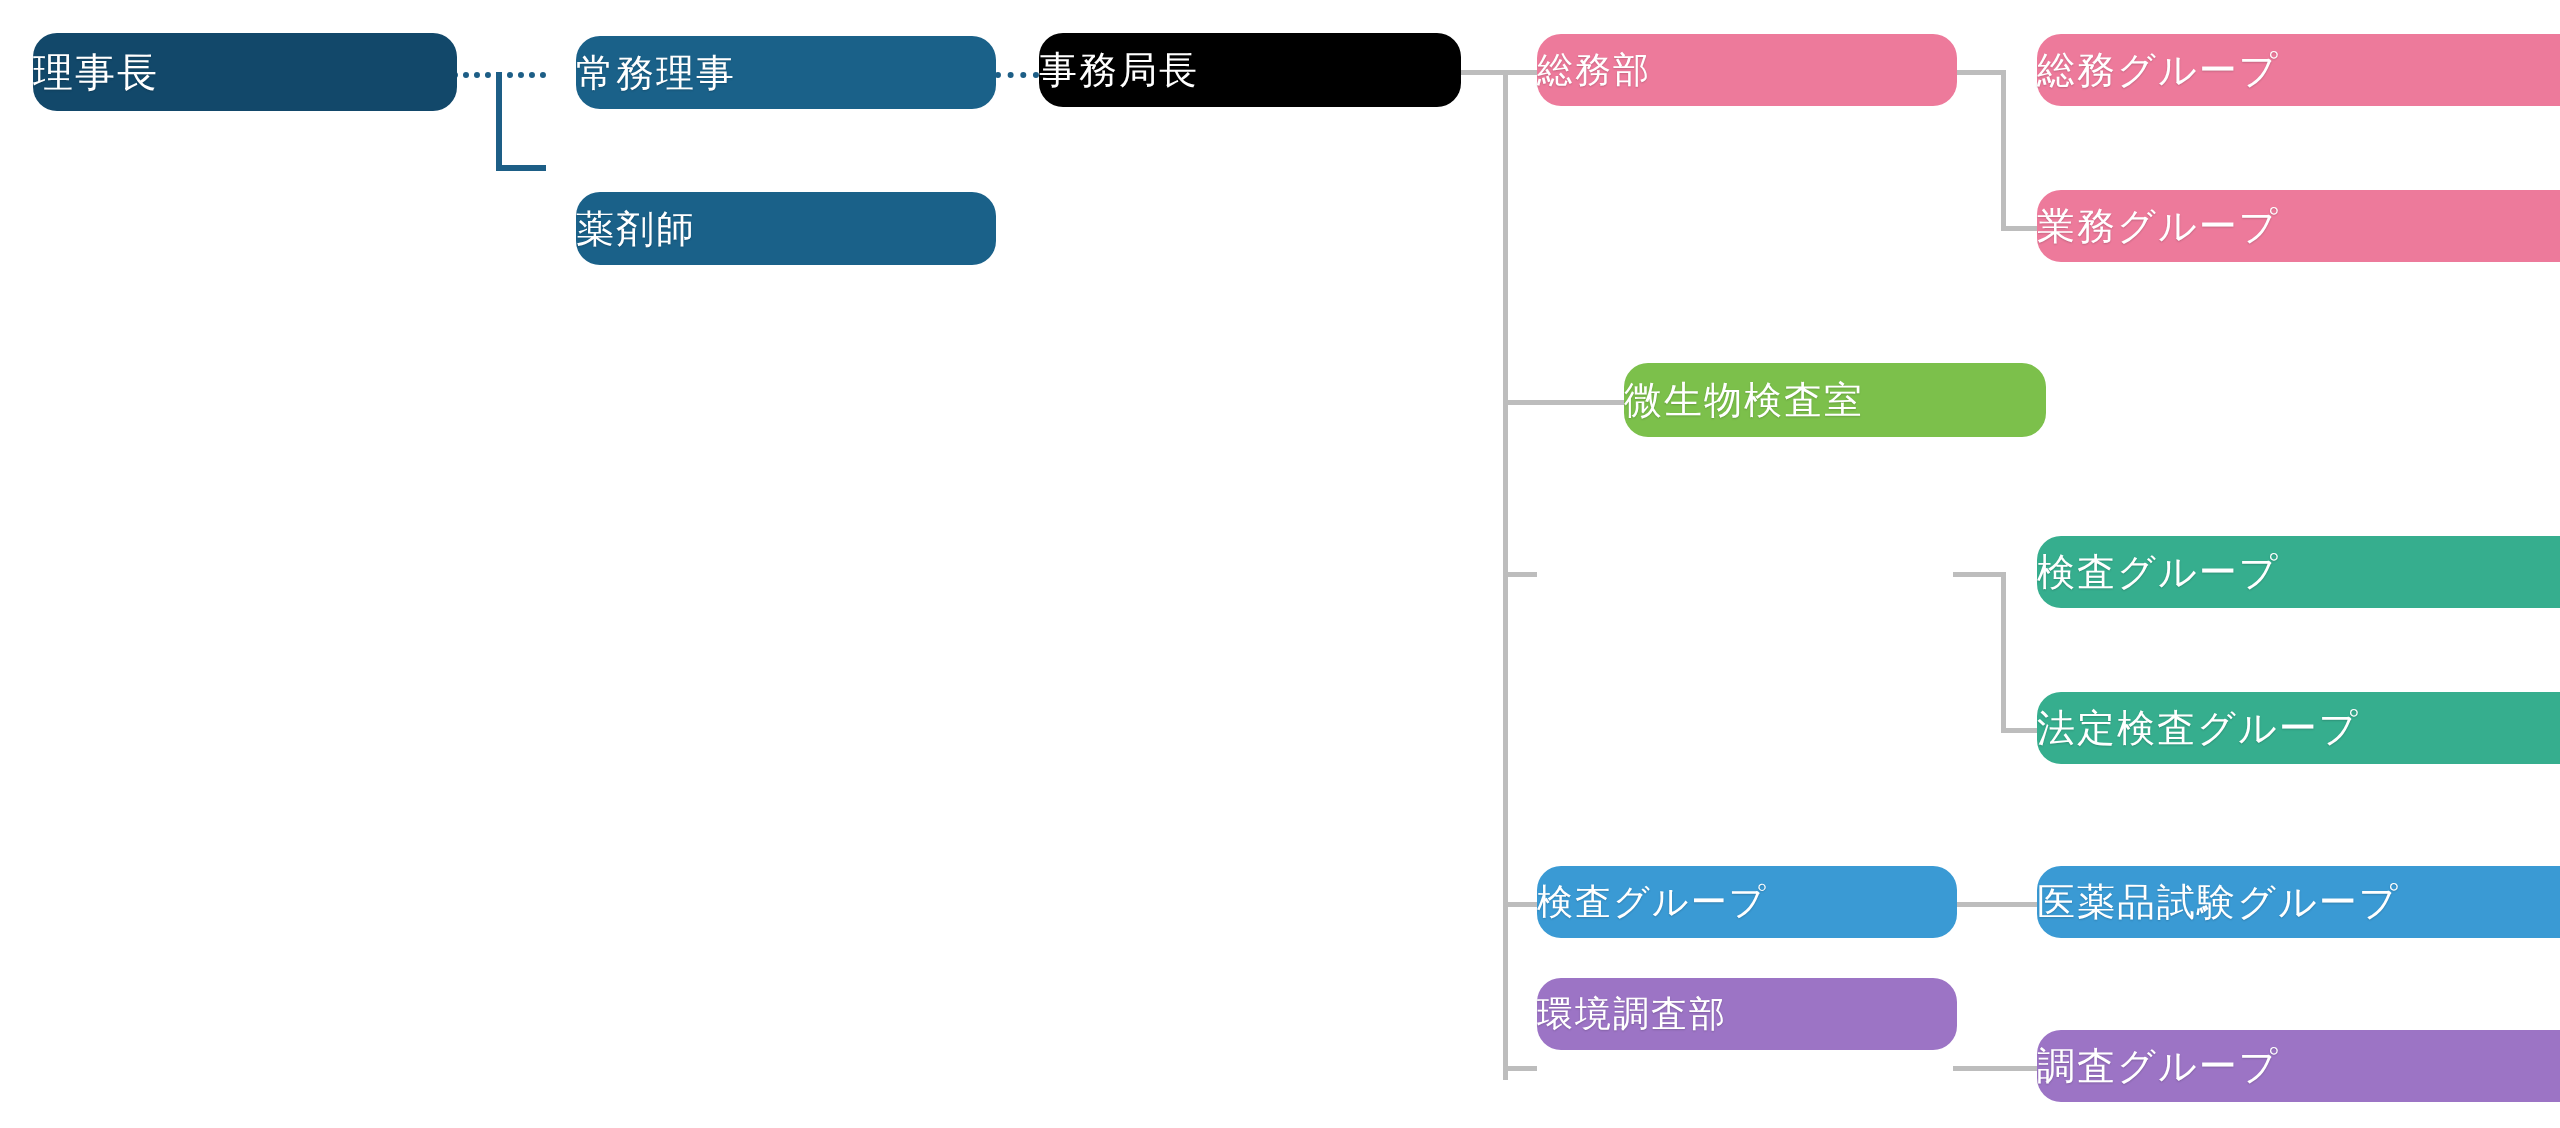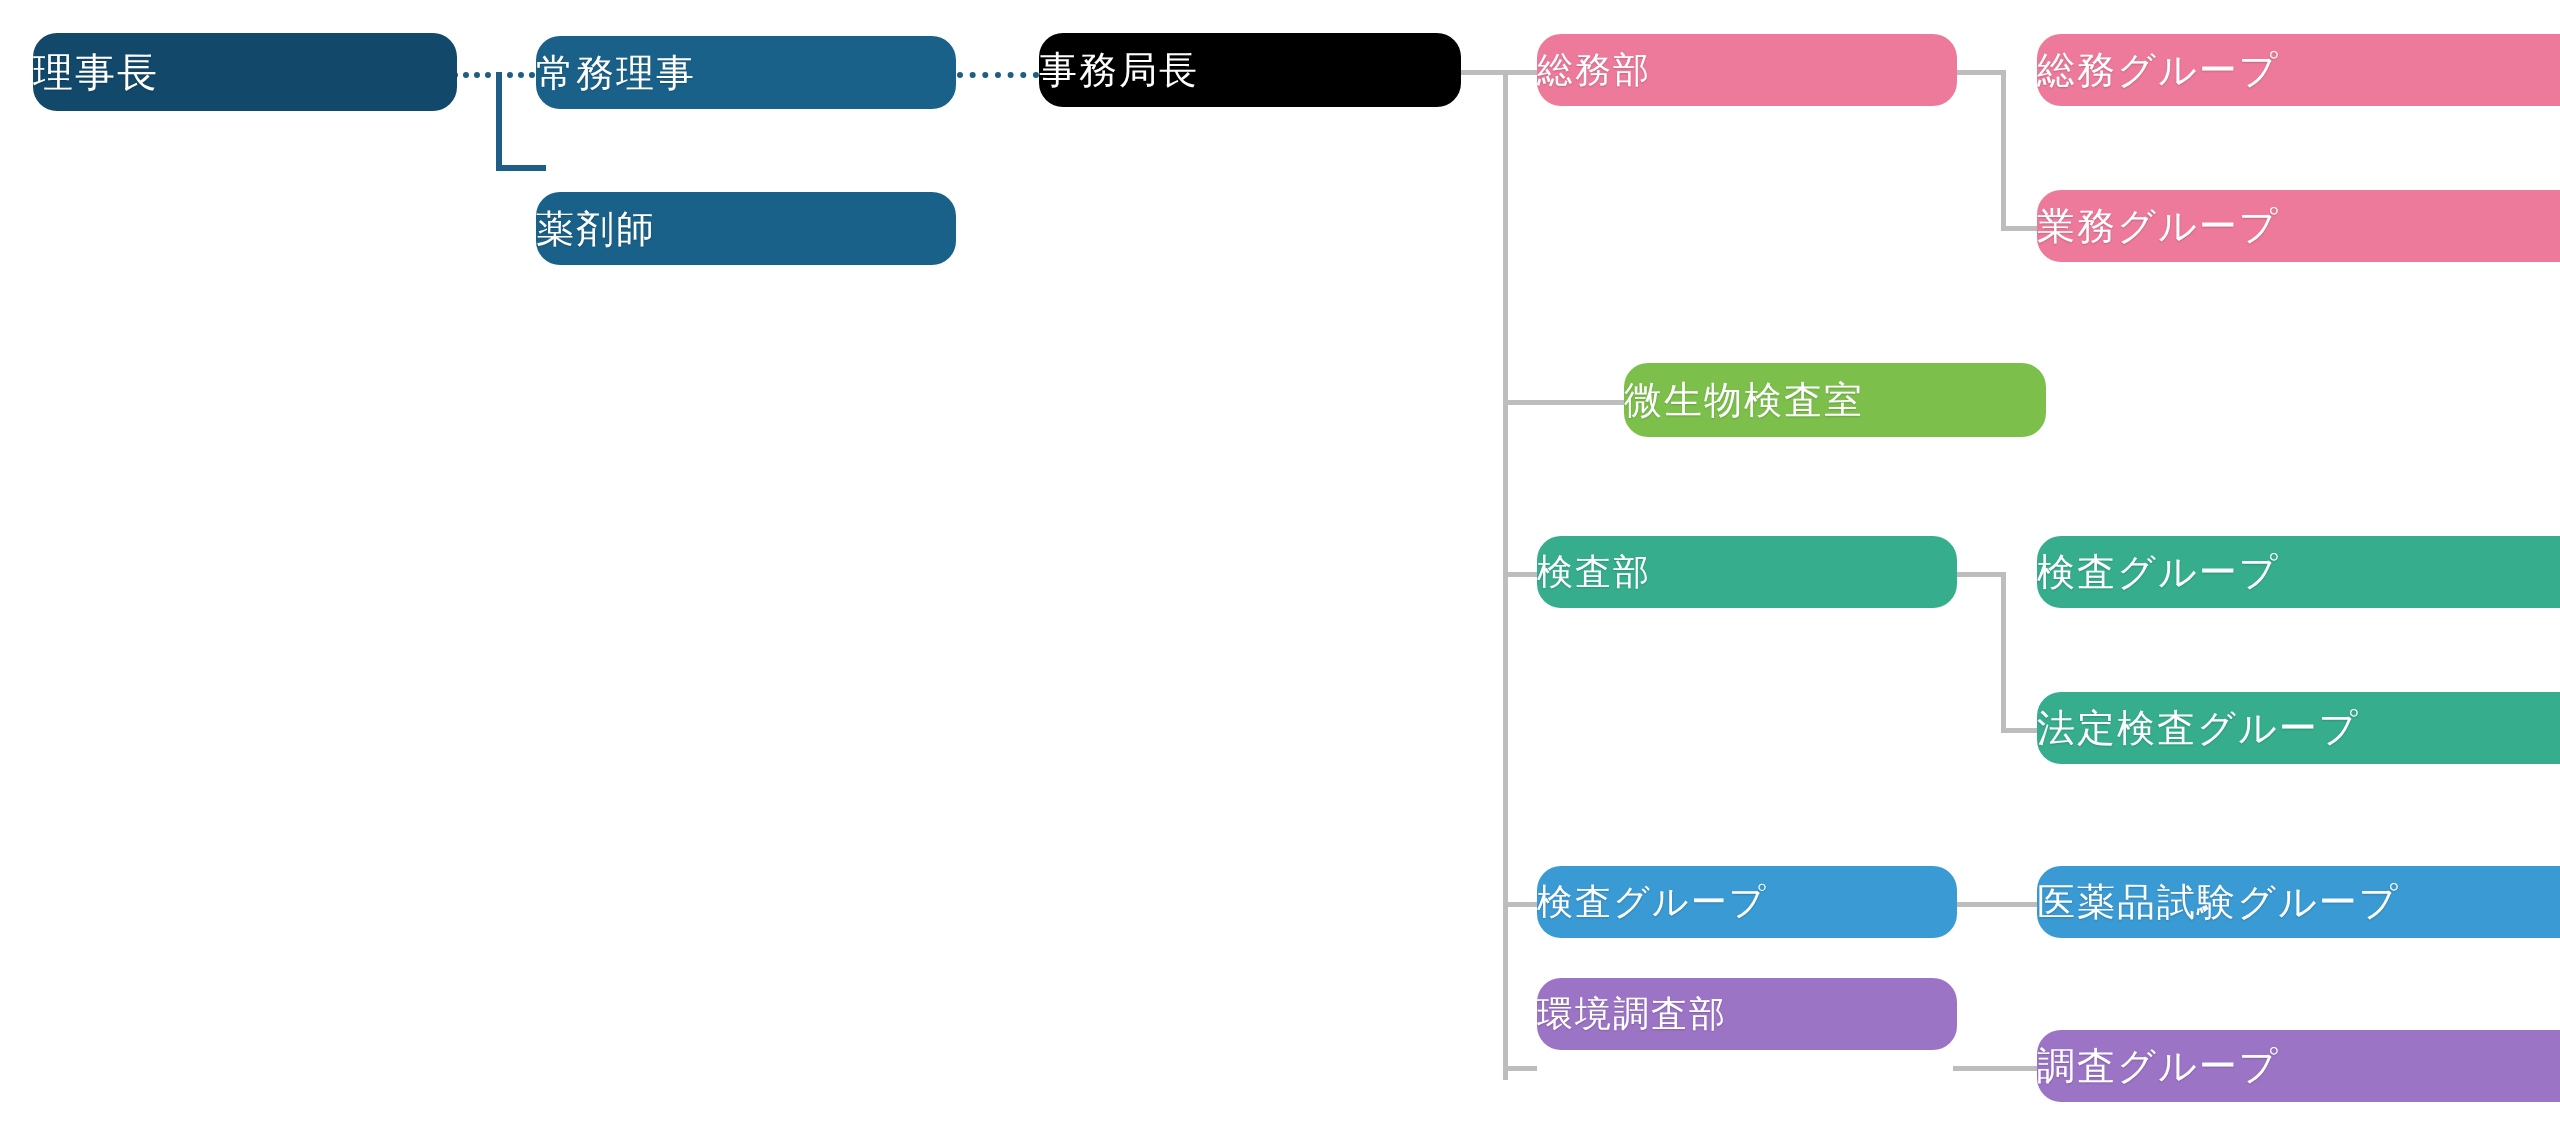--- a/index.html
+++ b/index.html
@@ -26,21 +26,21 @@
     z-index:5;
   }
   .node .lbl{
     display:block;
     white-space:nowrap;
     line-height:1;
   }
 
   
   .n-top      { width:424px; height:78px;  font-size:40px; }
-  .n-l2       { width:420px; height:73px;  font-size:38px; }
+  .n-l2       { width:420px; height:73px;  font-size:38px;margin-left:40px; }
   .n-l3       { width:422px; height:74px;  font-size:38px; }
   .n-dept     { width:420px; height:72px;  font-size:36px; }
   .n-grp      { width:608px; height:72px;  font-size:38px; }
   .n-lab      { width:422px; height:74px;  font-size:38px; }
 
   
   .conn{position:absolute;z-index:1;}
   .conn.h{height:5px;}
   .conn.v{width:5px;}
   .conn.gray{background:#bdbdbd;}
@@ -115,23 +115,20 @@
   </div>
 
   <div class="node n-grp" style="left:2037px;top:190px;background:#ed7a9b;">
     <span class="lbl">業務グループ</span>
   </div>
 
   <div class="node n-lab" style="left:1624px;top:363px;background:#7cc04b;">
     <span class="lbl">微生物検査室</span>
   </div>
 
-  <div class="node n-dept" style="left:1537px;top:536px;background:#36ae8e;">
-    <span class="lbl">検査部</span>
-  </div>
 
   <div class="node n-grp" style="left:2037px;top:536px;background:#36ae8e;">
     <span class="lbl">検査グループ</span>
   </div>
 
   <div class="node n-grp" style="left:2037px;top:692px;background:#36ae8e;">
     <span class="lbl">法定検査グループ</span>
   </div>
 
   <div class="node n-dept" style="left:1537px;top:866px;background:#3a9ad4;">

